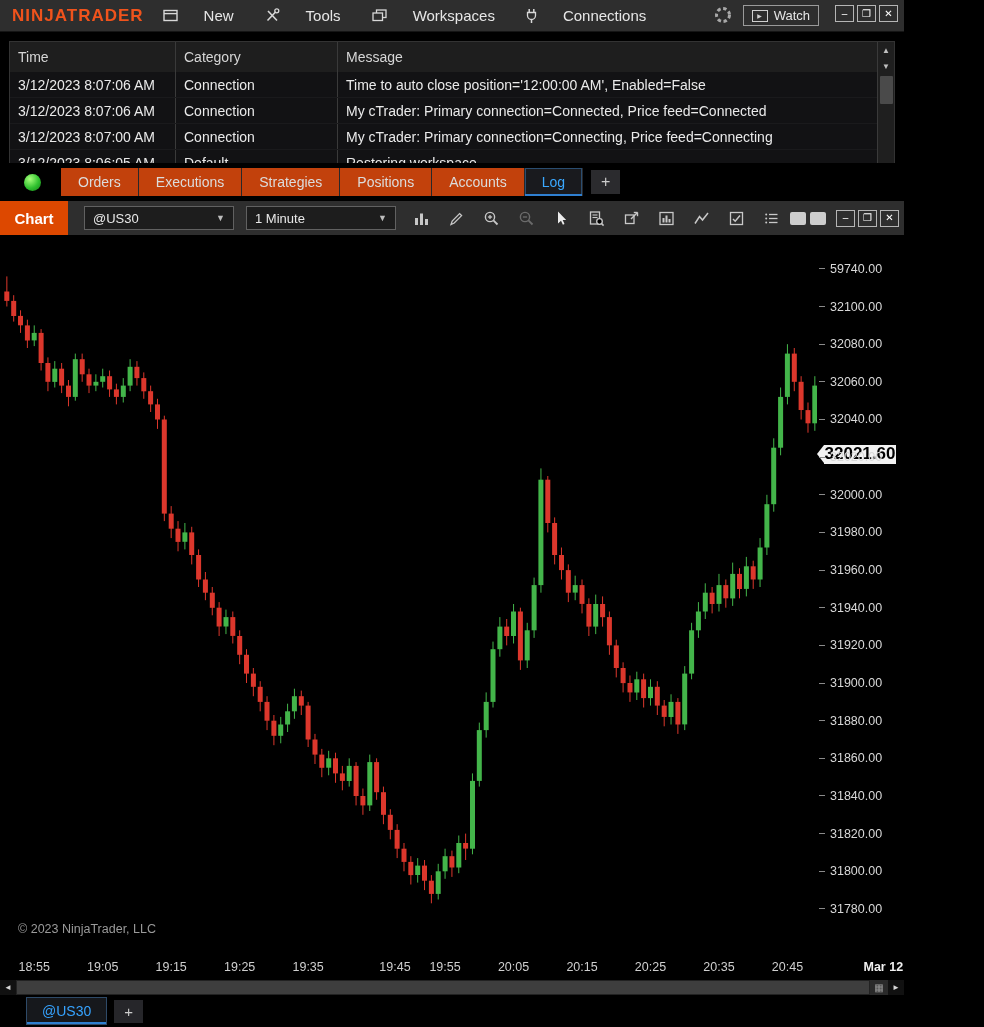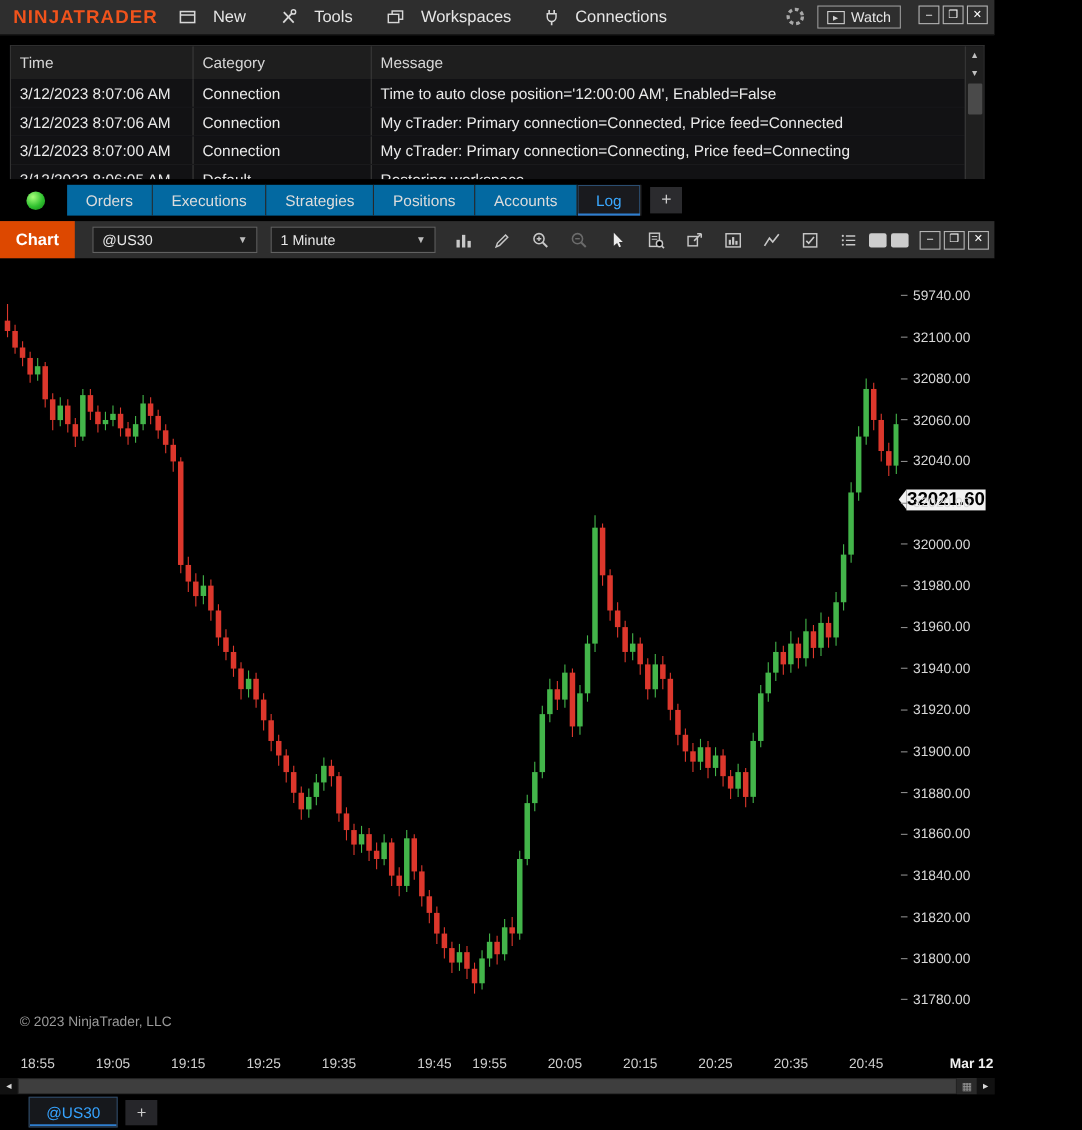--- a/index.html
+++ b/index.html
@@ -5,21 +5,21 @@
   * { box-sizing: border-box; margin: 0; padding: 0; }
   html,body { width: 984px; height: 1027px; background:#000; overflow:hidden;
     font-family:"Liberation Sans", sans-serif; }
   .app { width:904px; height:1027px; display:flex; flex-direction:column; background:#000; }
 
   
   .titlebar { height:32px; background:#2e2e2e; display:flex; align-items:center;
     padding:0 6px; flex:0 0 auto; border-bottom:1px solid #151515; }
   .logo { color:#f0531c; font-weight:bold; font-size:17px; letter-spacing:1px; margin:0 18px 0 6px; }
   .menu { display:flex; gap:30px; }
-  .menu-item { display:flex; align-items:center; gap:15px; color:#e6e6e6; font-size:15px; cursor:default; }
+  .menu-item { display:flex; align-items:center; gap:25px; color:#e6e6e6; font-size:15px; cursor:default; }
   .menu-item svg { display:block; }
   .tb-right { margin-left:auto; display:flex; gap:10px; }
   .spinner svg { display:block; }
   .watch-btn { display:flex; align-items:center; gap:6px; border:1px solid #9a9a9a; color:#e6e6e6;
     background:#2e2e2e; font-size:13px; padding:2px 8px; }
   .watch-ic { display:inline-flex; width:16px; height:12px; border:1px solid #cfcfcf;
     align-items:center; justify-content:center; font-size:6px; color:#cfcfcf; }
   .winbtns { display:flex; gap:3px; margin-left:6px; }
   .winbtn { width:19px; height:17px; border:1px solid #b5b5b5; background:#2e2e2e; color:#fff;
     font-size:10px; display:flex; align-items:center; justify-content:center; line-height:1; }
@@ -41,21 +41,21 @@
     display:flex; flex-direction:column; align-items:center; }
   .sarrow { width:17px; height:16px; color:#c0c0c0; font-size:8px; display:flex;
     align-items:center; justify-content:center; }
   .sthumb { width:13px; height:28px; background:#4a4a4a; margin-top:2px; border-radius:1px; }
 
   
   .tabstrip { height:38px; flex:0 0 auto; background:#000; display:flex; align-items:center;
     padding-left:24px; }
   .status-orb { width:17px; height:17px; border-radius:50%; margin-right:20px;
     background:radial-gradient(circle at 35% 30%, #a6ff7a, #2fc12f 55%, #157c15); flex:0 0 auto; }
-  .tab { padding:6px 17px; background:#0369a1; color:#dcdcdc; font-size:14px;
+  .tab { padding:6px 17px; background:#c2410c; color:#dcdcdc; font-size:14px;
     border-right:1px solid #28282a; cursor:default; }
   .tab.active { background:#191a1e; color:#3aa8ff; box-shadow: inset 0 -2px 0 #2f7fd0, inset 0 0 0 1px #2a4d70; }
   .tab-add { margin-left:8px; padding:3px 10px; background:#2b2b2e; color:#cccccc; font-size:16px; }
 
   
   .chartwin { flex:1; display:flex; flex-direction:column; background:#000; min-height:0; }
   .chart-header { height:34px; flex:0 0 auto; background:#2e2e2e; display:flex; align-items:center; }
   .chart-title { width:68px; height:100%; background:#dd4800; color:#fff; font-weight:bold;
     font-size:15px; display:flex; align-items:center; justify-content:center; flex:0 0 auto; }
   .select { display:flex; align-items:center; justify-content:space-between;

